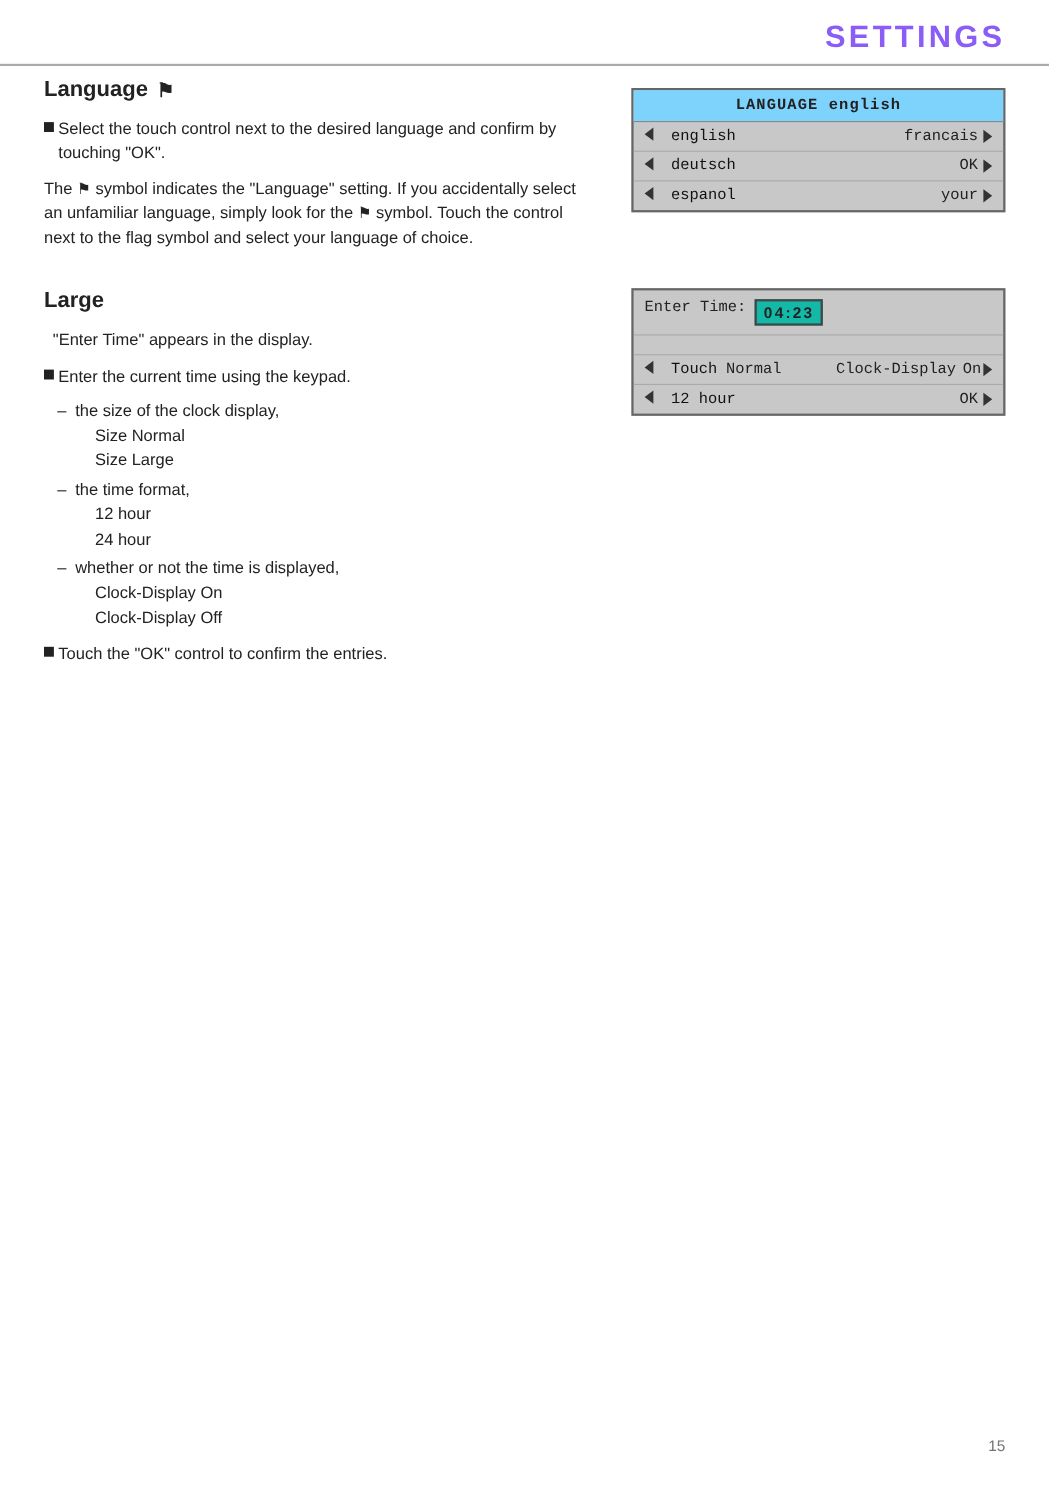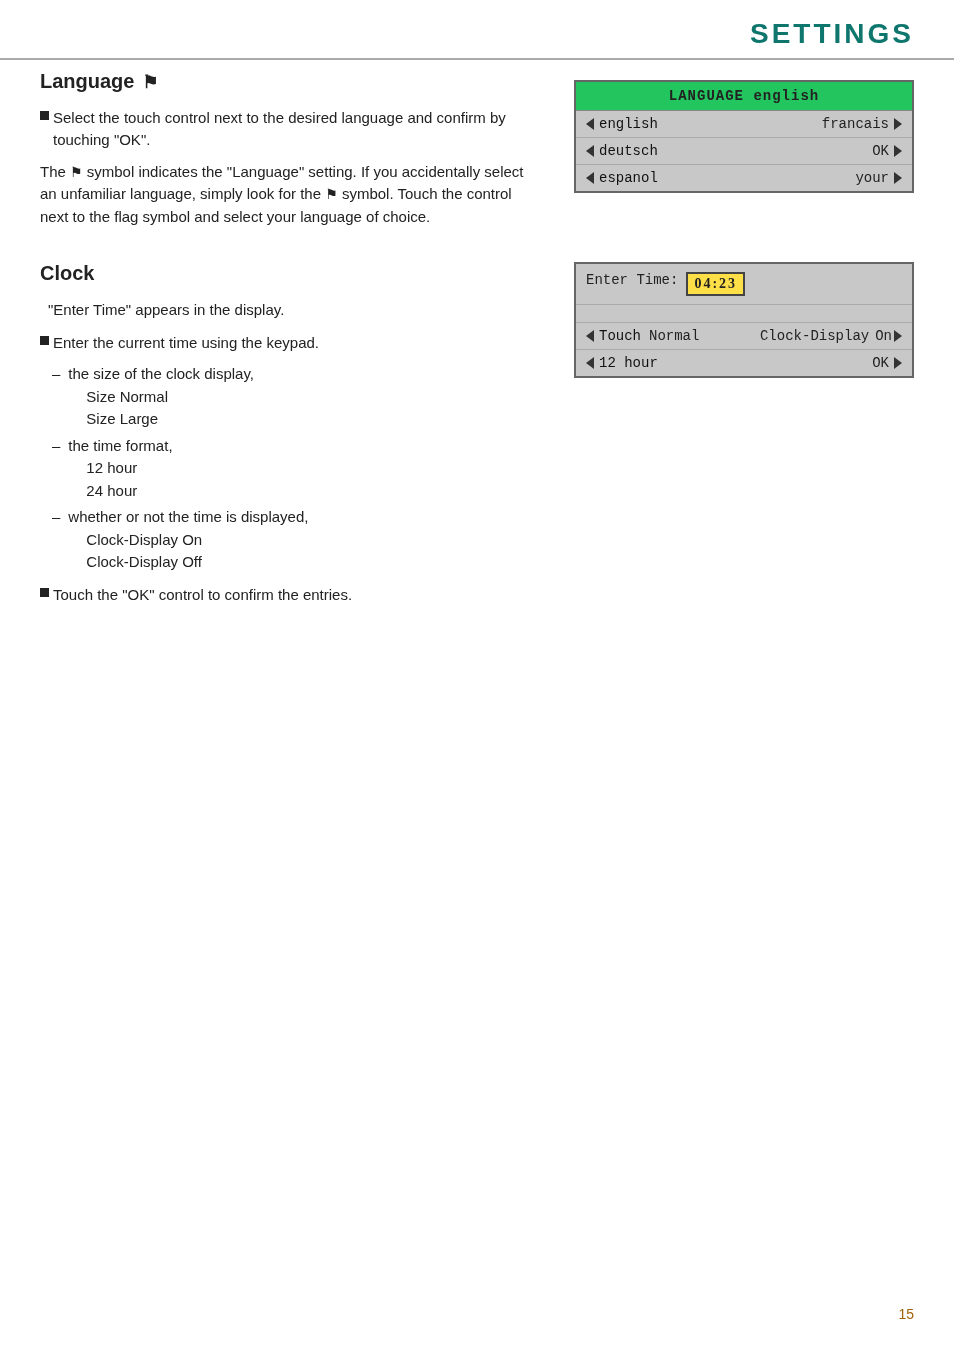--- a/index.html
+++ b/index.html
@@ -17,21 +17,21 @@
     .page-header {
       text-align: right;
       padding: 18px 40px 8px 40px;
       border-bottom: 2px solid #aaa;
       margin-bottom: 10px;
     }
     .page-header h1 {
       font-size: 28px;
       font-weight: bold;
       letter-spacing: 3px;
-      color: #0f766e;
+      color: #8b5cf6;
     }
 
     
     .section-heading {
       font-size: 20px;
       font-weight: bold;
       margin-bottom: 14px;
       display: flex;
       align-items: center;
       gap: 8px;
@@ -87,38 +87,38 @@
       margin-top: 10px;
     }
 
     .lcd-title-row {
       text-align: center;
       padding: 6px 12px;
       font-size: 14px;
       font-weight: bold;
       letter-spacing: 1px;
       border-bottom: 1px solid #888;
-      background: #22c55e;
+      background: #7dd3fc;
     }
 
     .lcd-row {
       display: flex;
       align-items: center;
       padding: 5px 10px;
       border-bottom: 1px solid #aaa;
       font-size: 14px;
     }
     .lcd-row:last-child {
       border-bottom: none;
     }
 
     .lcd-left-btn {
       display: flex;
-      align-items: center;
-      gap: 3px;
+      align-items: flex-start;
+      gap: 14px;
       color: #111;
     }
 
     .triangle-left {
       display: inline-block;
       width: 0;
       height: 0;
       border-top: 6px solid transparent;
       border-bottom: 6px solid transparent;
       border-right: 8px solid #333;
@@ -141,45 +141,45 @@
       gap: 3px;
     }
 
     .lcd-spacer {
       flex: 1;
     }
 
     
     .time-input-box {
       display: inline-block;
-      background: #fde047;
+      background: #14b8a6;
       border: 2px solid #444;
       padding: 2px 6px;
-      font-family: Liberation Serif, serif;
+      font-family: Liberation Sans, sans-serif;
       font-size: 14px;
       font-weight: bold;
       letter-spacing: 2px;
     }
 
     .lcd-enter-time-row {
       display: flex;
       align-items: flex-start;
       padding: 8px 10px;
       font-size: 14px;
       gap: 8px;
       border-bottom: 1px solid #aaa;
     }
 
     
     .page-number {
       position: absolute;
       bottom: 30px;
       right: 40px;
       font-size: 14px;
-      color: #a16207;
+      color: #737373;
     }
 
     
     .full-content {
       padding: 0 40px;
     }
 
     .two-col-layout {
       display: flex;
       gap: 30px;
@@ -267,21 +267,21 @@
         </div>
       </div>
     </div>
   </div>
 
   <div class="section-block" style="margin-top: 24px;">
     <div class="two-col-layout">
 
       <div class="text-col">
         <div class="section-heading">
-          <span>Clock</span>
+          <span>Large</span>
         </div>
 
         <p class="para" style="margin-left:8px;">"Enter Time" appears in the display.</p>
 
         <div class="bullet-item">
           <div class="bullet-square"></div>
           <div class="bullet-text">Enter the current time using the keypad.</div>
         </div>
 
 

